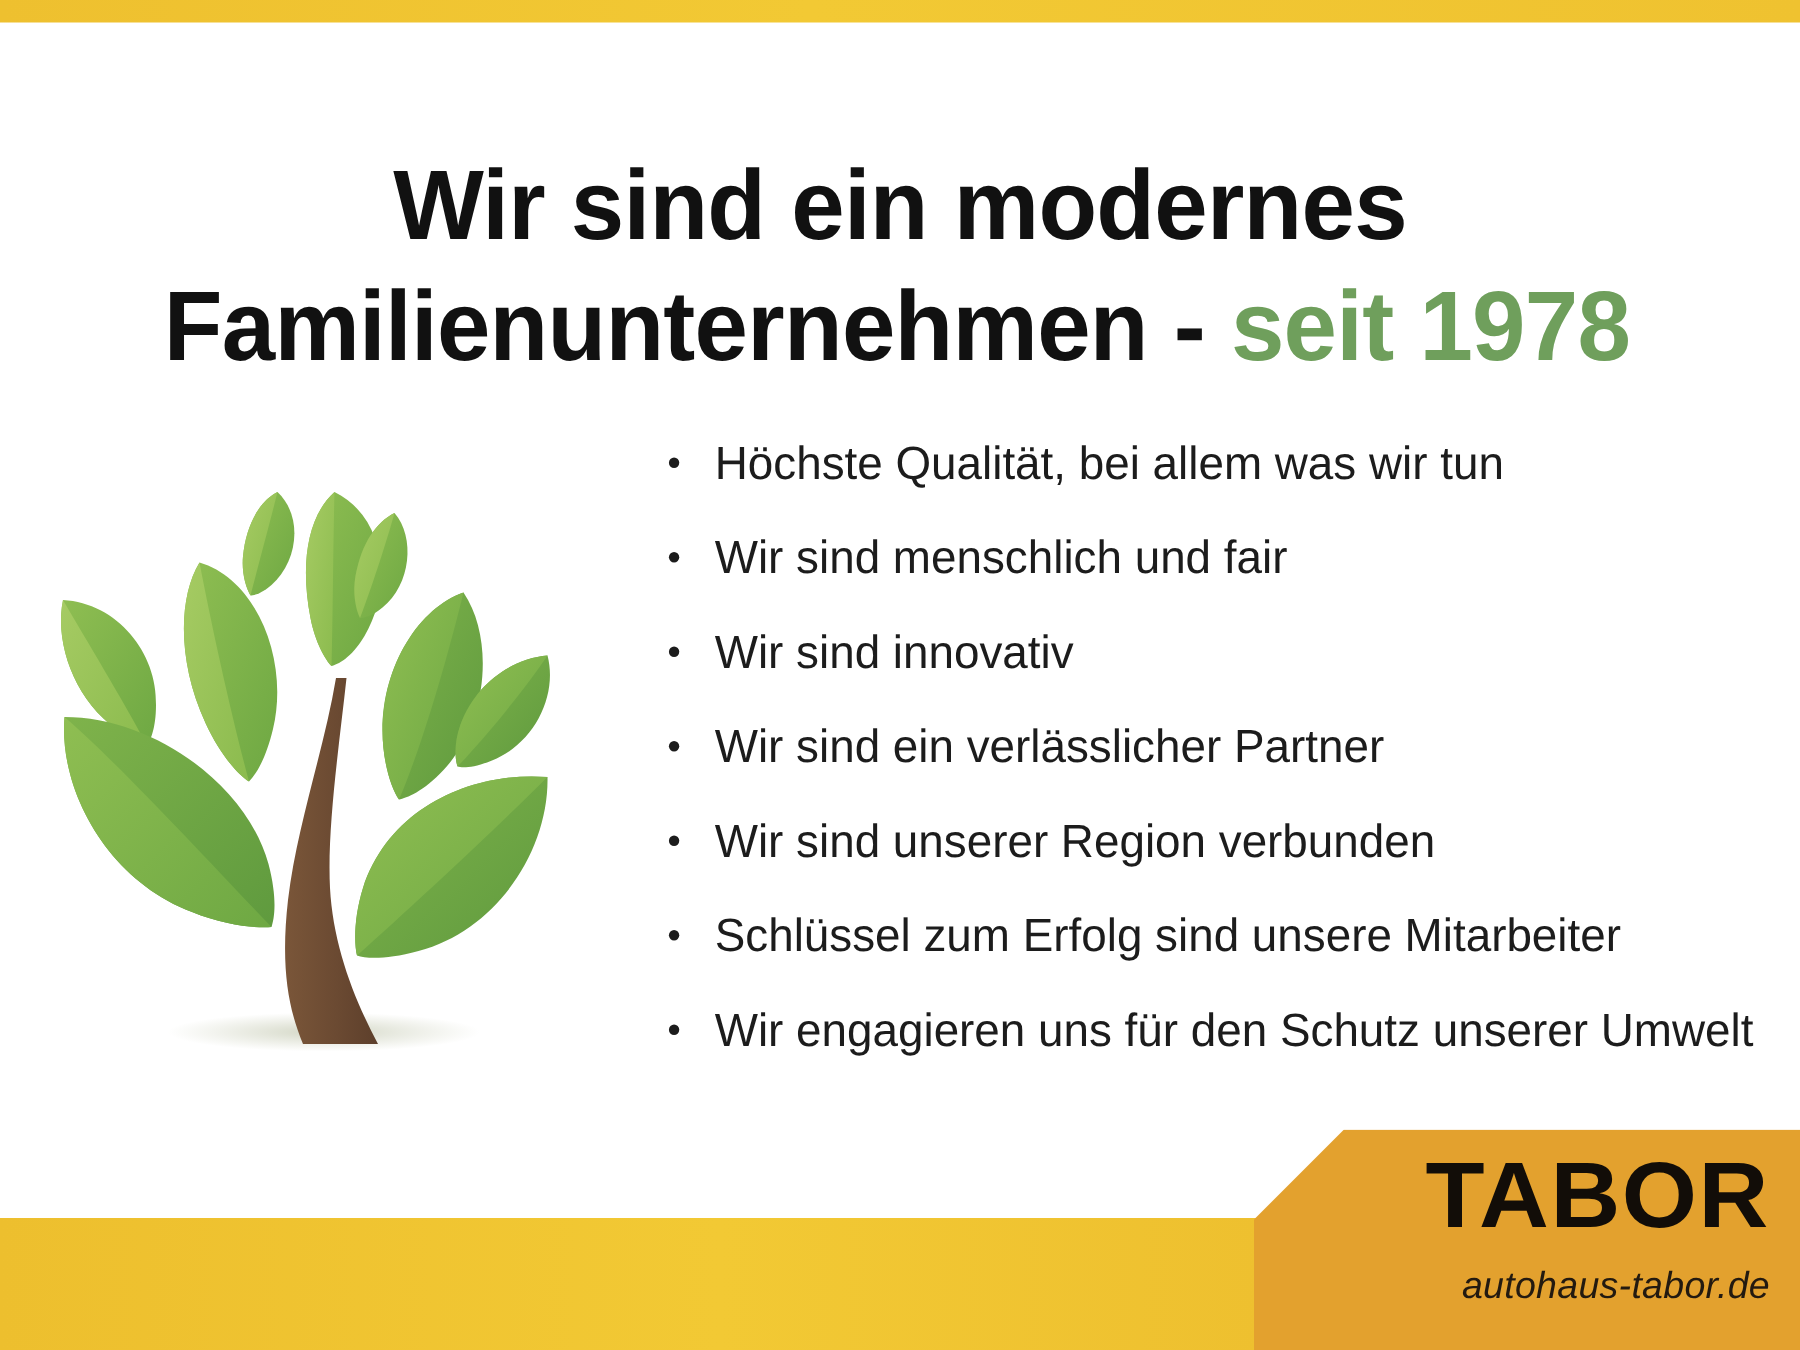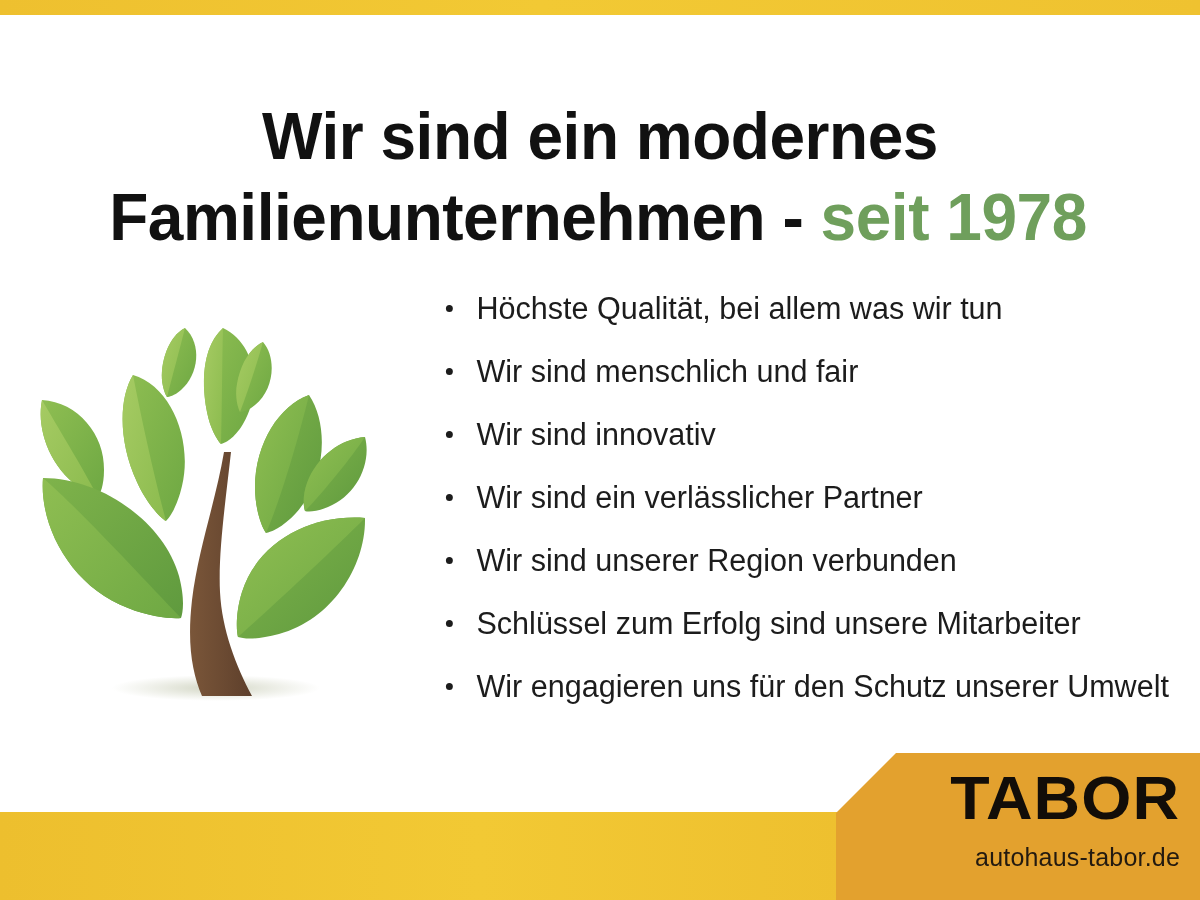--- a/index.html
+++ b/index.html
@@ -70,20 +70,21 @@
     position: absolute;
     left: 880px;
     top: 843px;
     width: 300px;
     font-size: 25px;
     line-height: 28px;
     color: #231a10;
     text-align: right;
     white-space: nowrap;
     letter-spacing: 0.2px;
+    font-style: italic;
   }
 
   
   .headline {
     position: absolute;
     left: 60px;
     top: 52px;
     width: 1080px;
     font-weight: bold;
     font-size: 66px;

